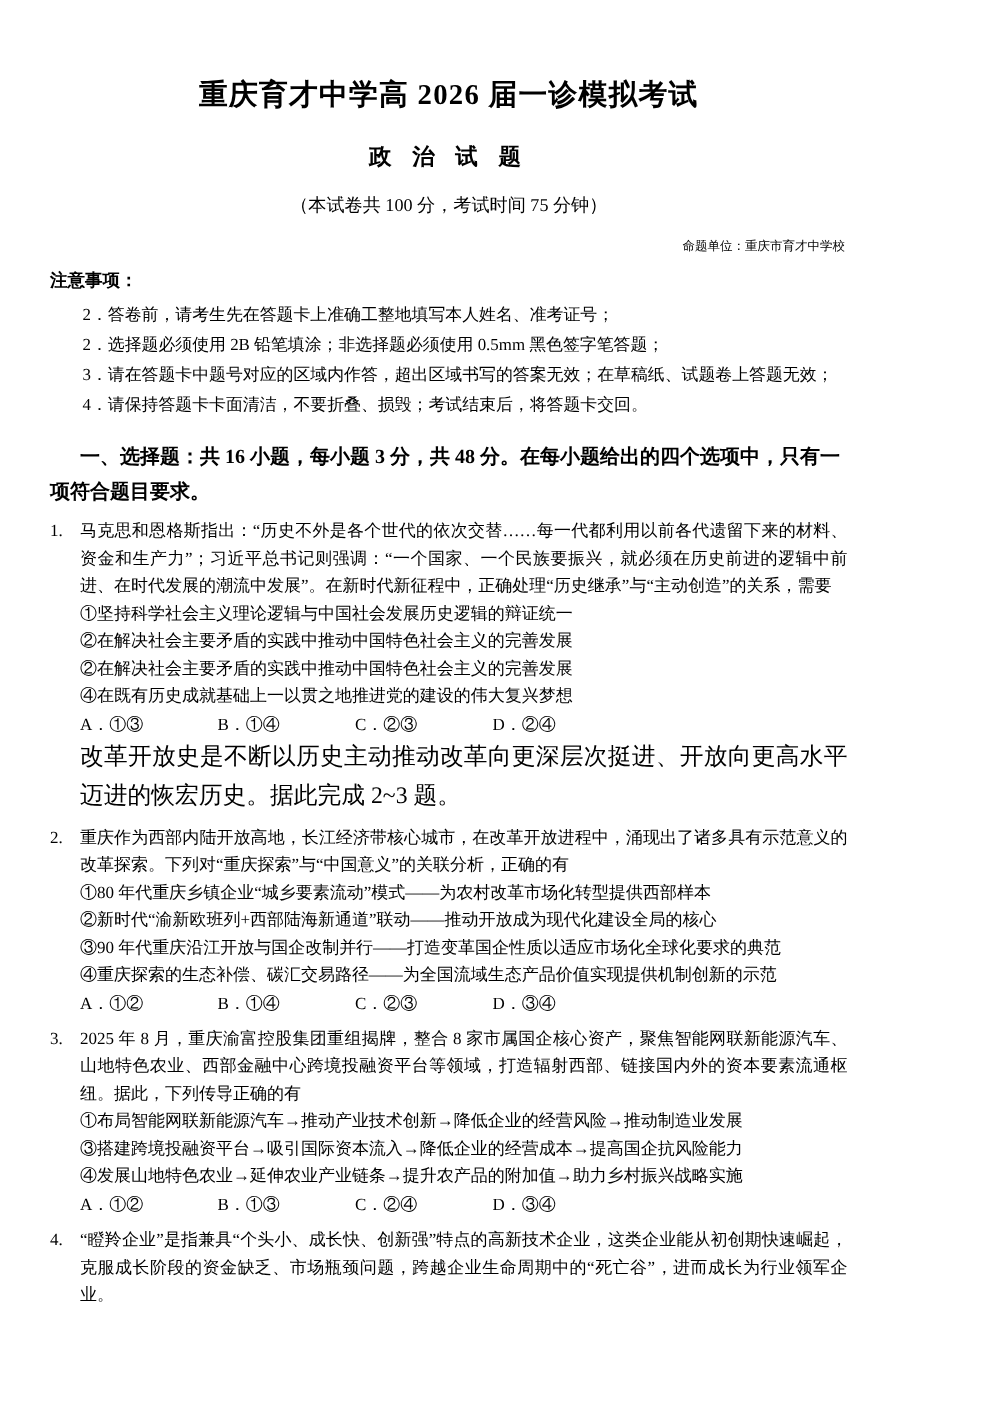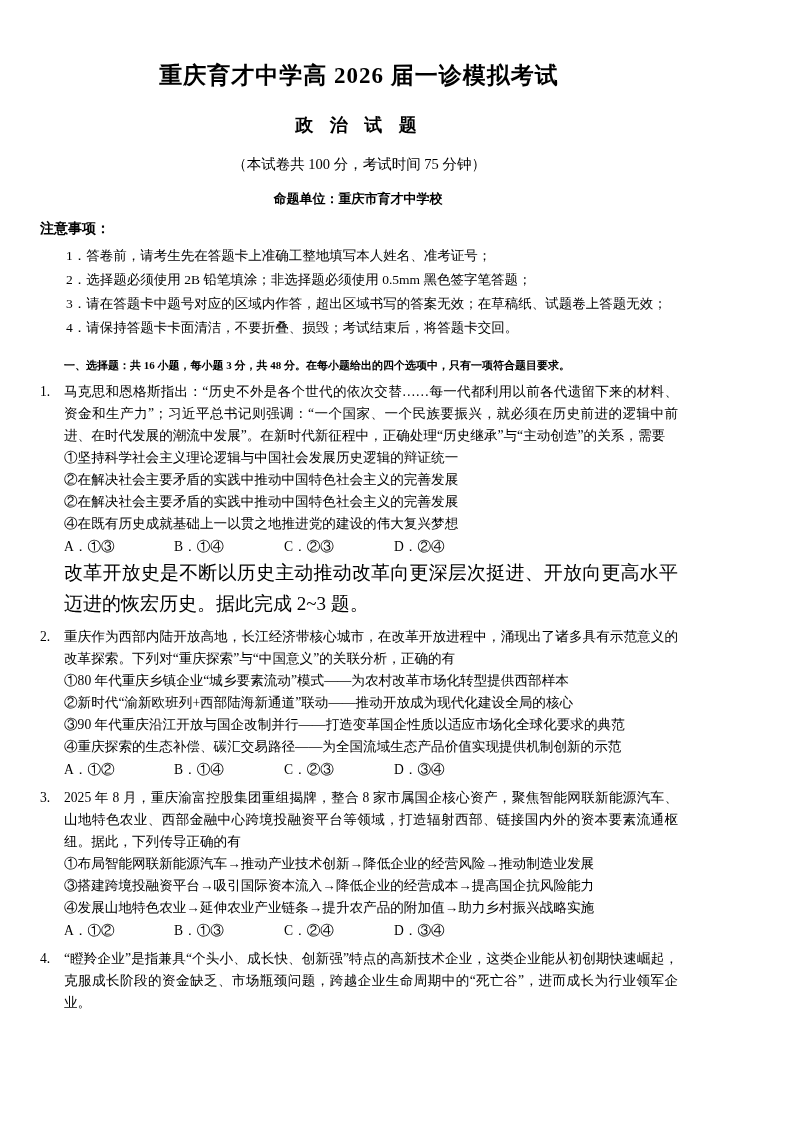--- a/index.html
+++ b/index.html
@@ -36,44 +36,44 @@
     font-weight: bold;
     letter-spacing: 6px;
     margin-top: 22px;
   }
   .doc-note {
     text-align: center;
     font-size: 14.5px;
     margin-top: 18px;
   }
   .doc-org {
-    text-align: center;
-    font-size: 13px;
-    font-weight: bold;
+    text-align: right;
+    font-size: 10px;
+    font-weight: normal;
     margin-top: 16px;
     padding-right: 2px;
   }
   .notice-head {
     font-size: 14px;
     font-weight: bold;
     margin-top: 12px;
   }
   .notice-list {
     margin: 6px 0 0 0;
     padding: 0;
     list-style: none;
   }
   .notice-list li {
     font-size: 13.5px;
     line-height: 1.78;
     padding-left: 26px;
     text-indent: 0;
   }
   .section-head {
-    font-size: 11px;
+    font-size: 16px;
     font-weight: bold;
     line-height: 1.75;
     margin-top: 16px;
     text-indent: 24px;
   }
   .q {
     display: flex;
     align-items: flex-start;
     margin-top: 6px;
     font-size: 13.6px;
@@ -117,21 +117,21 @@
 
 <div class="page">
 
   <div class="doc-title">重庆育才中学高 2026 届一诊模拟考试</div>
   <div class="doc-subtitle">政 治 试 题</div>
   <div class="doc-note">（本试卷共 100 分，考试时间 75 分钟）</div>
   <div class="doc-org">命题单位：重庆市育才中学校</div>
 
   <div class="notice-head">注意事项：</div>
   <ul class="notice-list">
-    <li>1．答卷前，请考生先在答题卡上准确工整地填写本人姓名、准考证号；</li>
+    <li>2．答卷前，请考生先在答题卡上准确工整地填写本人姓名、准考证号；</li>
     <li>2．选择题必须使用 2B 铅笔填涂；非选择题必须使用 0.5mm 黑色签字笔答题；</li>
     <li>3．请在答题卡中题号对应的区域内作答，超出区域书写的答案无效；在草稿纸、试题卷上答题无效；</li>
     <li>4．请保持答题卡卡面清洁，不要折叠、损毁；考试结束后，将答题卡交回。</li>
   </ul>
 
   <div class="section-head">一、选择题：共 16 小题，每小题 3 分，共 48 分。在每小题给出的四个选项中，只有一项符合题目要求。</div>
 
   <div class="q">
     <div class="q-num">1.</div>
     <div class="q-body">

